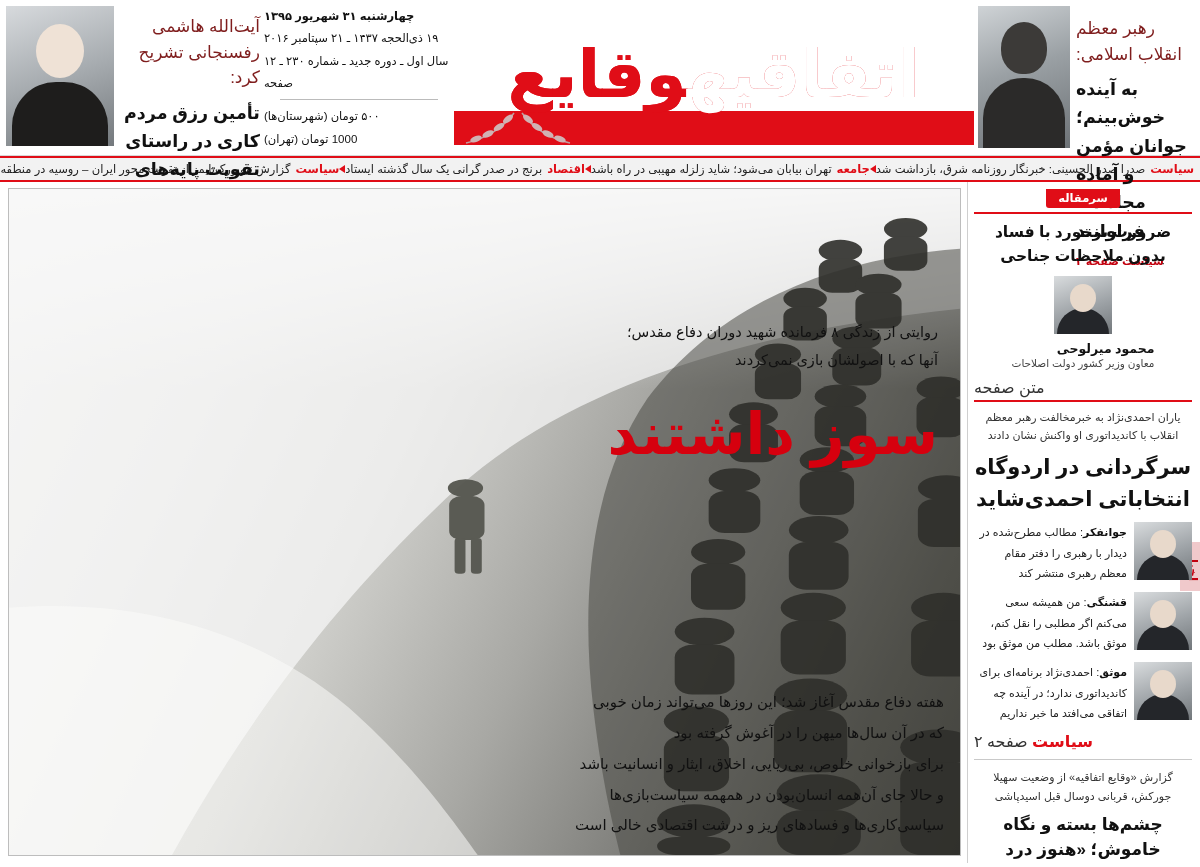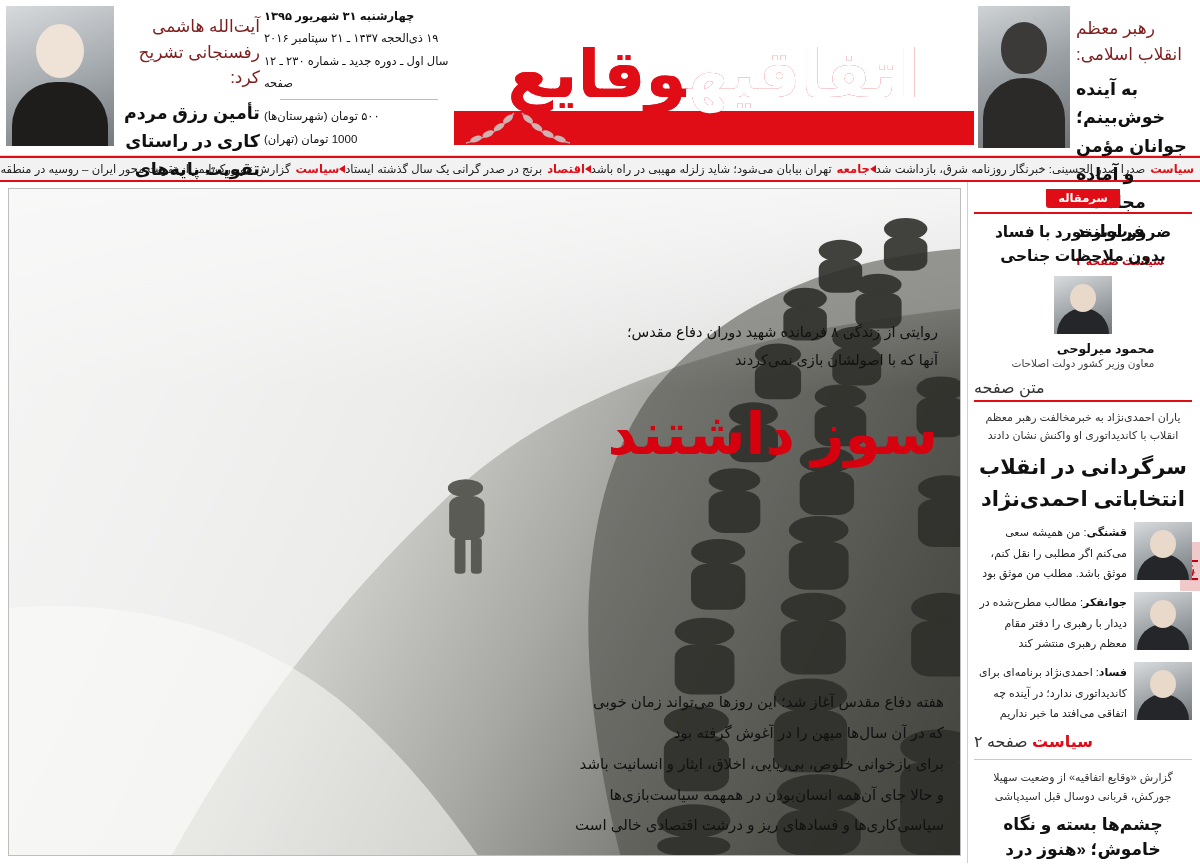--- a/index.html
+++ b/index.html
@@ -454,42 +454,42 @@
         <div>
           <div class="author-name">محمود میرلوحی</div>
           <div class="author-role">معاون وزیر کشور دولت اصلاحات</div>
         </div>
       </div>
       <div class="page-ref">متن صفحه</div>
 
       <div class="rule-red"></div>
 
       <div class="sb-kicker">یاران احمدی‌نژاد به خبرمخالفت رهبر معظم انقلاب با کاندیداتوری او واکنش نشان دادند</div>
-      <div class="sb-title-lg">سرگردانی در انقلاب انتخاباتی احمدی‌نژاد</div>
+      <div class="sb-title-lg">سرگردانی در اردوگاه انتخاباتی احمدی‌شاید</div>
 
       <div class="vtab">اخبار</div>
 
+      <div class="quote-row">
+        <div class="mini-photo"></div>
+        <div class="quote-text">
+          <b>جوانفکر</b>:
+          <span>مطالب مطرح‌شده در دیدار با رهبری را دفتر مقام معظم رهبری منتشر کند</span>
+        </div>
+      </div>
       <div class="quote-row">
         <div class="mini-photo"></div>
         <div class="quote-text">
           <b>قشنگی</b>:
           <span>من همیشه سعی می‌کنم اگر مطلبی را نقل کنم، موثق باشد. مطلب من موثق بود</span>
         </div>
       </div>
       <div class="quote-row">
         <div class="mini-photo"></div>
         <div class="quote-text">
-          <b>جوانفکر</b>:
-          <span>مطالب مطرح‌شده در دیدار با رهبری را دفتر مقام معظم رهبری منتشر کند</span>
-        </div>
-      </div>
-      <div class="quote-row">
-        <div class="mini-photo"></div>
-        <div class="quote-text">
-          <b>فساد</b>:
+          <b>موثق</b>:
           <span>احمدی‌نژاد برنامه‌ای برای کاندیداتوری ندارد؛ در آینده چه اتفاقی می‌افتد ما خبر نداریم</span>
         </div>
       </div>
       <div class="page-ref">
         <span class="cat">سیاست</span>
         <span>صفحه ۲</span>
       </div>
 
       <div class="rule-grey"></div>
 

